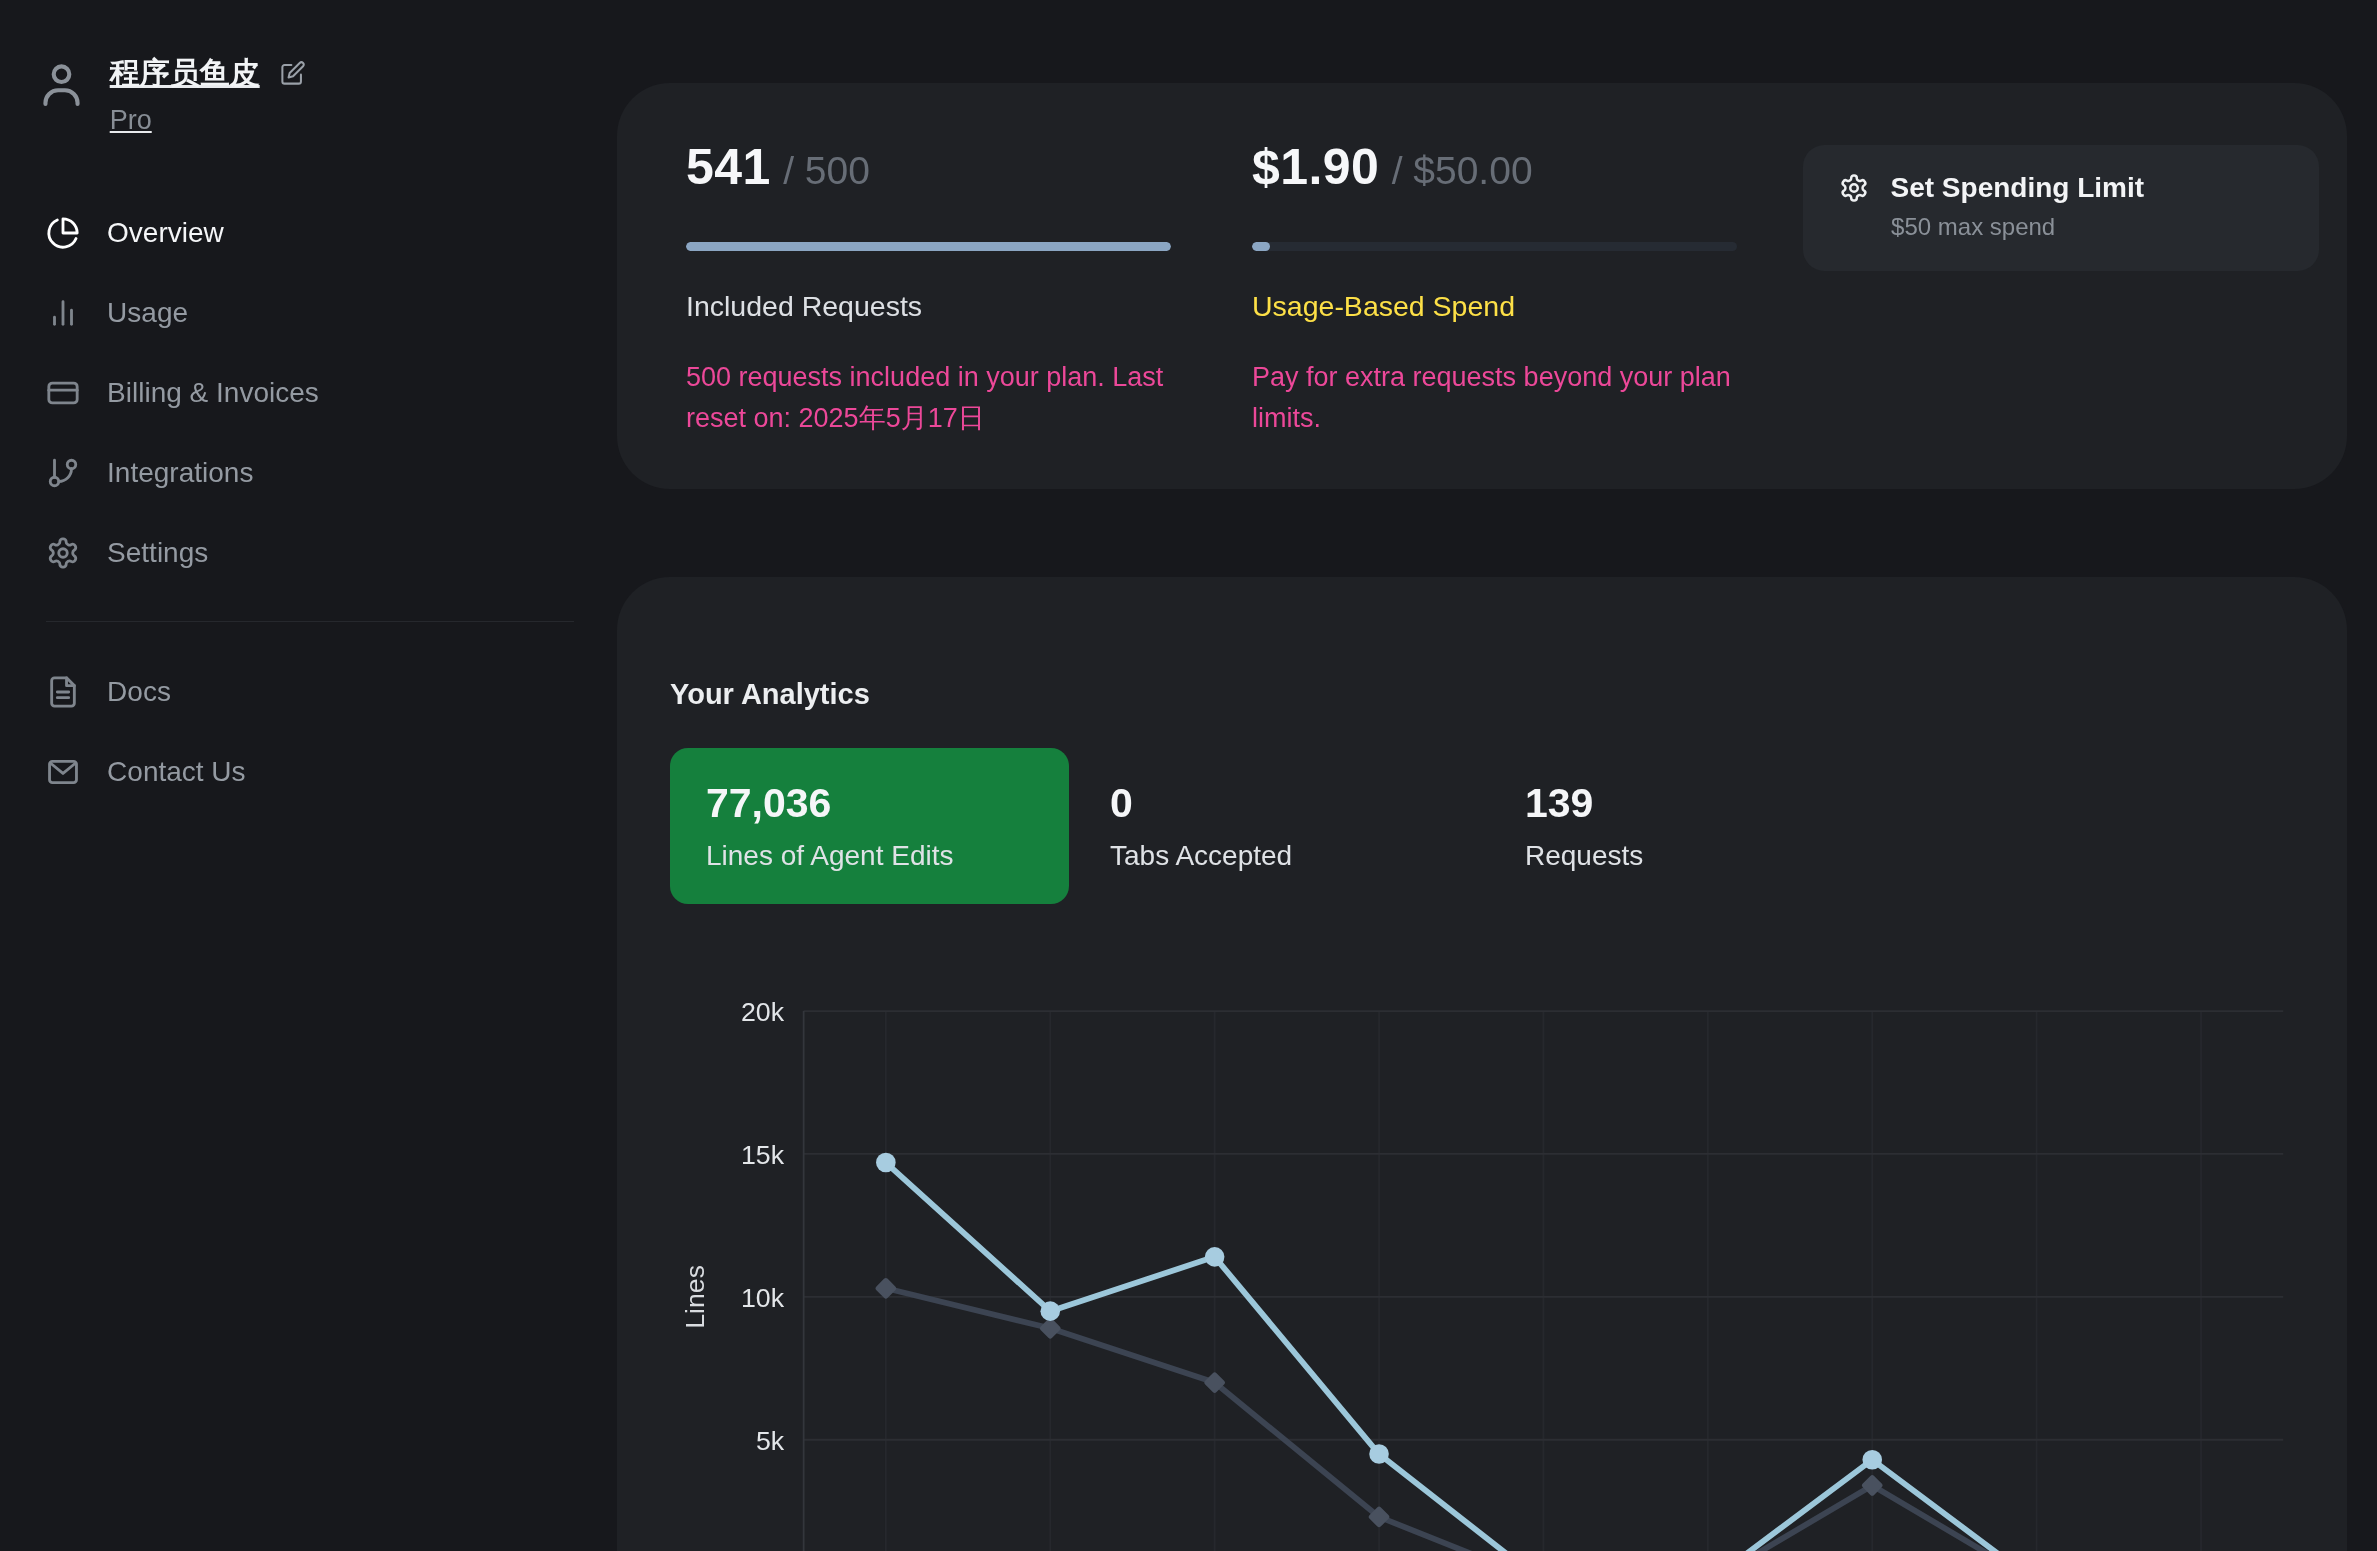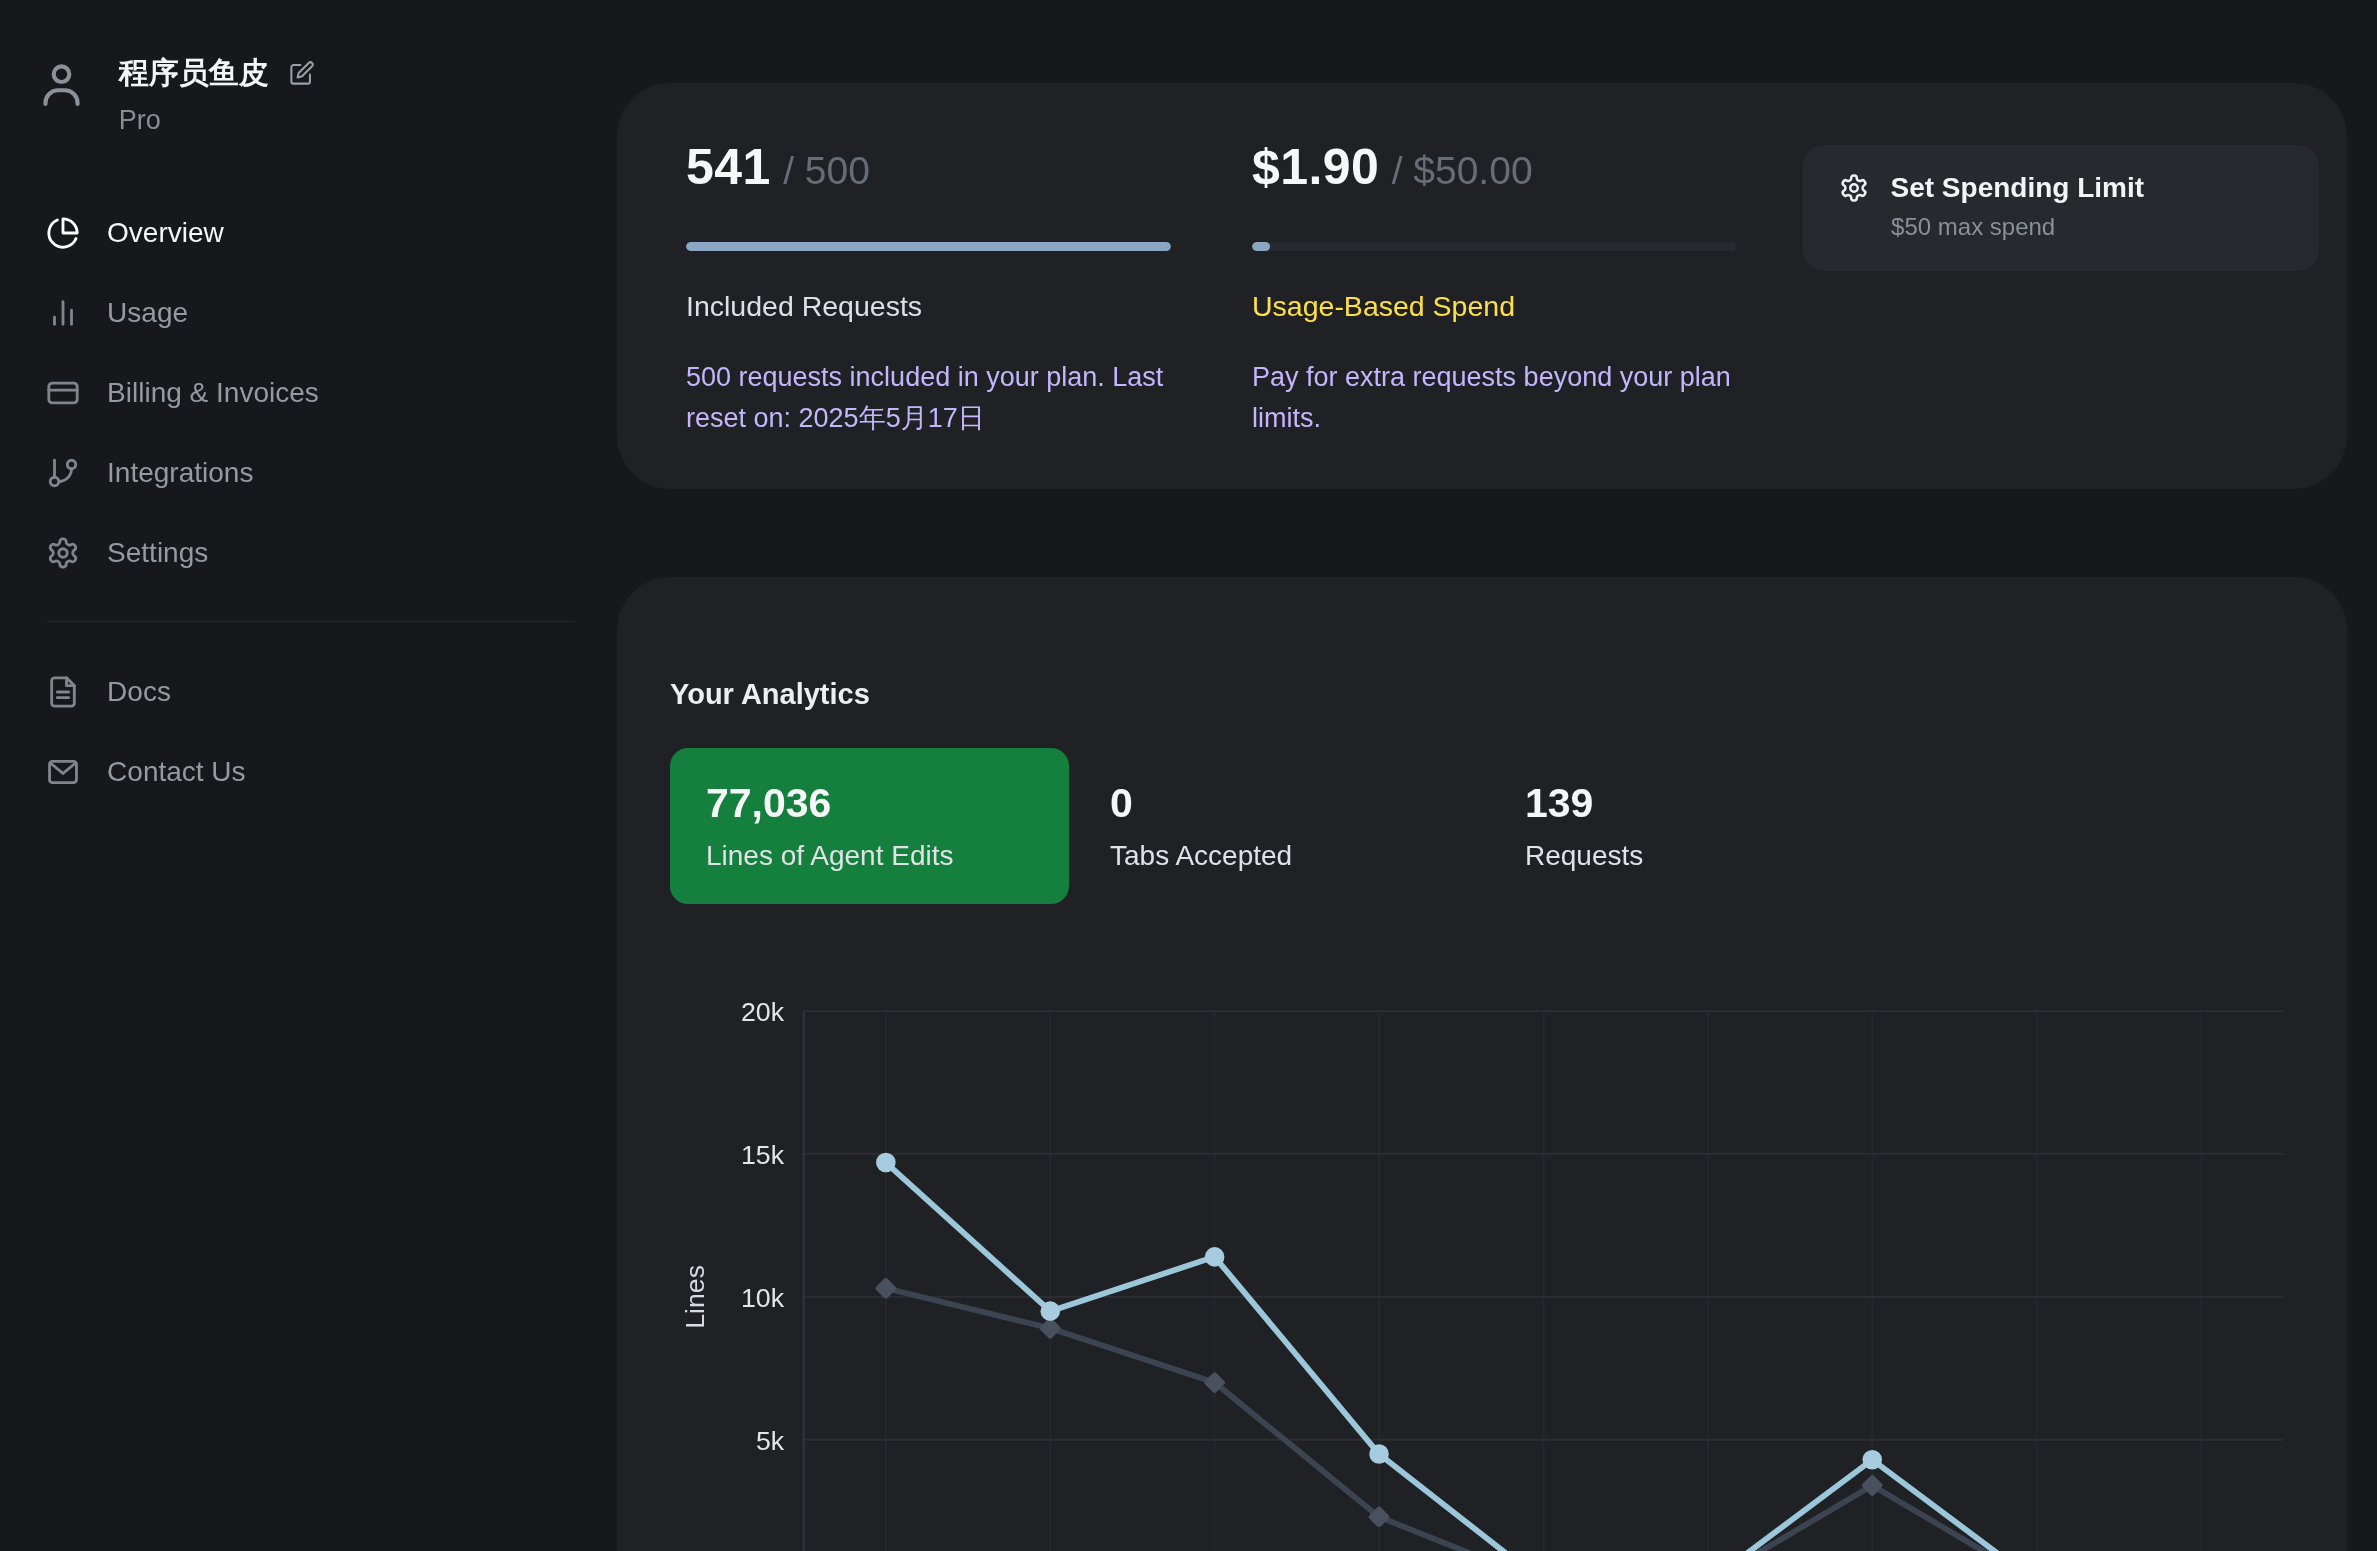--- a/index.html
+++ b/index.html
@@ -7,21 +7,21 @@
   body {
     background:#17181c;
     font-family:"Liberation Sans", sans-serif;
     color:#e8eaed;
     display:flex;
   }
   svg { display:block; }
 
   
   .sidebar { width:617px; flex:none; padding:53px 0 0 39px; }
-  .profile { display:flex; align-items:flex-start; gap:30px; margin-left:-5.3px; }
+  .profile { display:flex; align-items:flex-start; gap:21px; margin-left:-5.3px;text-decoration:underline; }
   .avatar { color:#8b9199; margin-top:3.6px; }
   .profile-name-row { display:flex; align-items:center; gap:19.6px; }
   .profile-name { font-size:30px; font-weight:600; color:#f2f4f6; }
   .edit-icon { color:#9aa0a8; }
   .profile-plan { font-size:27px; color:#878d95; margin-top:10.7px; }
 
   .nav { margin-top:57px; padding-left:7.1px; }
   .nav-item { display:flex; align-items:center; gap:27px; padding:23px 0; font-size:28px; color:#949aa2; cursor:pointer; }
   .nav-item .nav-icon { color:#7f858d; flex:none; }
   .nav-item.active { color:#f5f6f8;align-items:center; }
@@ -39,21 +39,21 @@
   .usage-col { width:485px; flex:none; }
   .usage-col.col2 { margin-left:81px; }
   .big-row { display:flex; align-items:baseline; gap:12.5px; }
   .big-num { font-size:50px; font-weight:700; color:#f6f7f9; letter-spacing:0.4px; }
   .big-dim { font-size:39px; font-weight:400; color:#676d76; }
   .progress { margin-top:46px; height:9px; border-radius:5.3px; background:#262b33; overflow:hidden; }
   .progress-fill { height:100%; border-radius:5.3px; background:#8ba6c3; width:0; }
   .col-title { margin-top:39px; font-size:28.5px; }
   .col-title.bright { color:#dde0e4; }
   .col-title.dim { color:#fde047; }
-  .col-desc { margin-top:34px; font-size:27px; line-height:1.5; color:#c4b5fd; max-width:499px; }
+  .col-desc { margin-top:34px; font-size:27px; line-height:1.5; color:#ec4899; max-width:499px; }
 
   .limit-btn {
     margin-left:auto; margin-right:0.9px; margin-top:7.1px;
     width:516px; background:#26292e; border-radius:21.4px;
     padding:27px 36px 30px 36px; cursor:pointer;
   }
   .limit-btn-top { display:flex; align-items:center; gap:21.4px; font-size:28px; font-weight:600; color:#f3f4f6; }
   .limit-btn-top .gear { color:#eef0f2; flex:none; }
   .limit-btn-sub { margin-left:52px; margin-top:9px; font-size:24px; color:#8a9098; }
 

